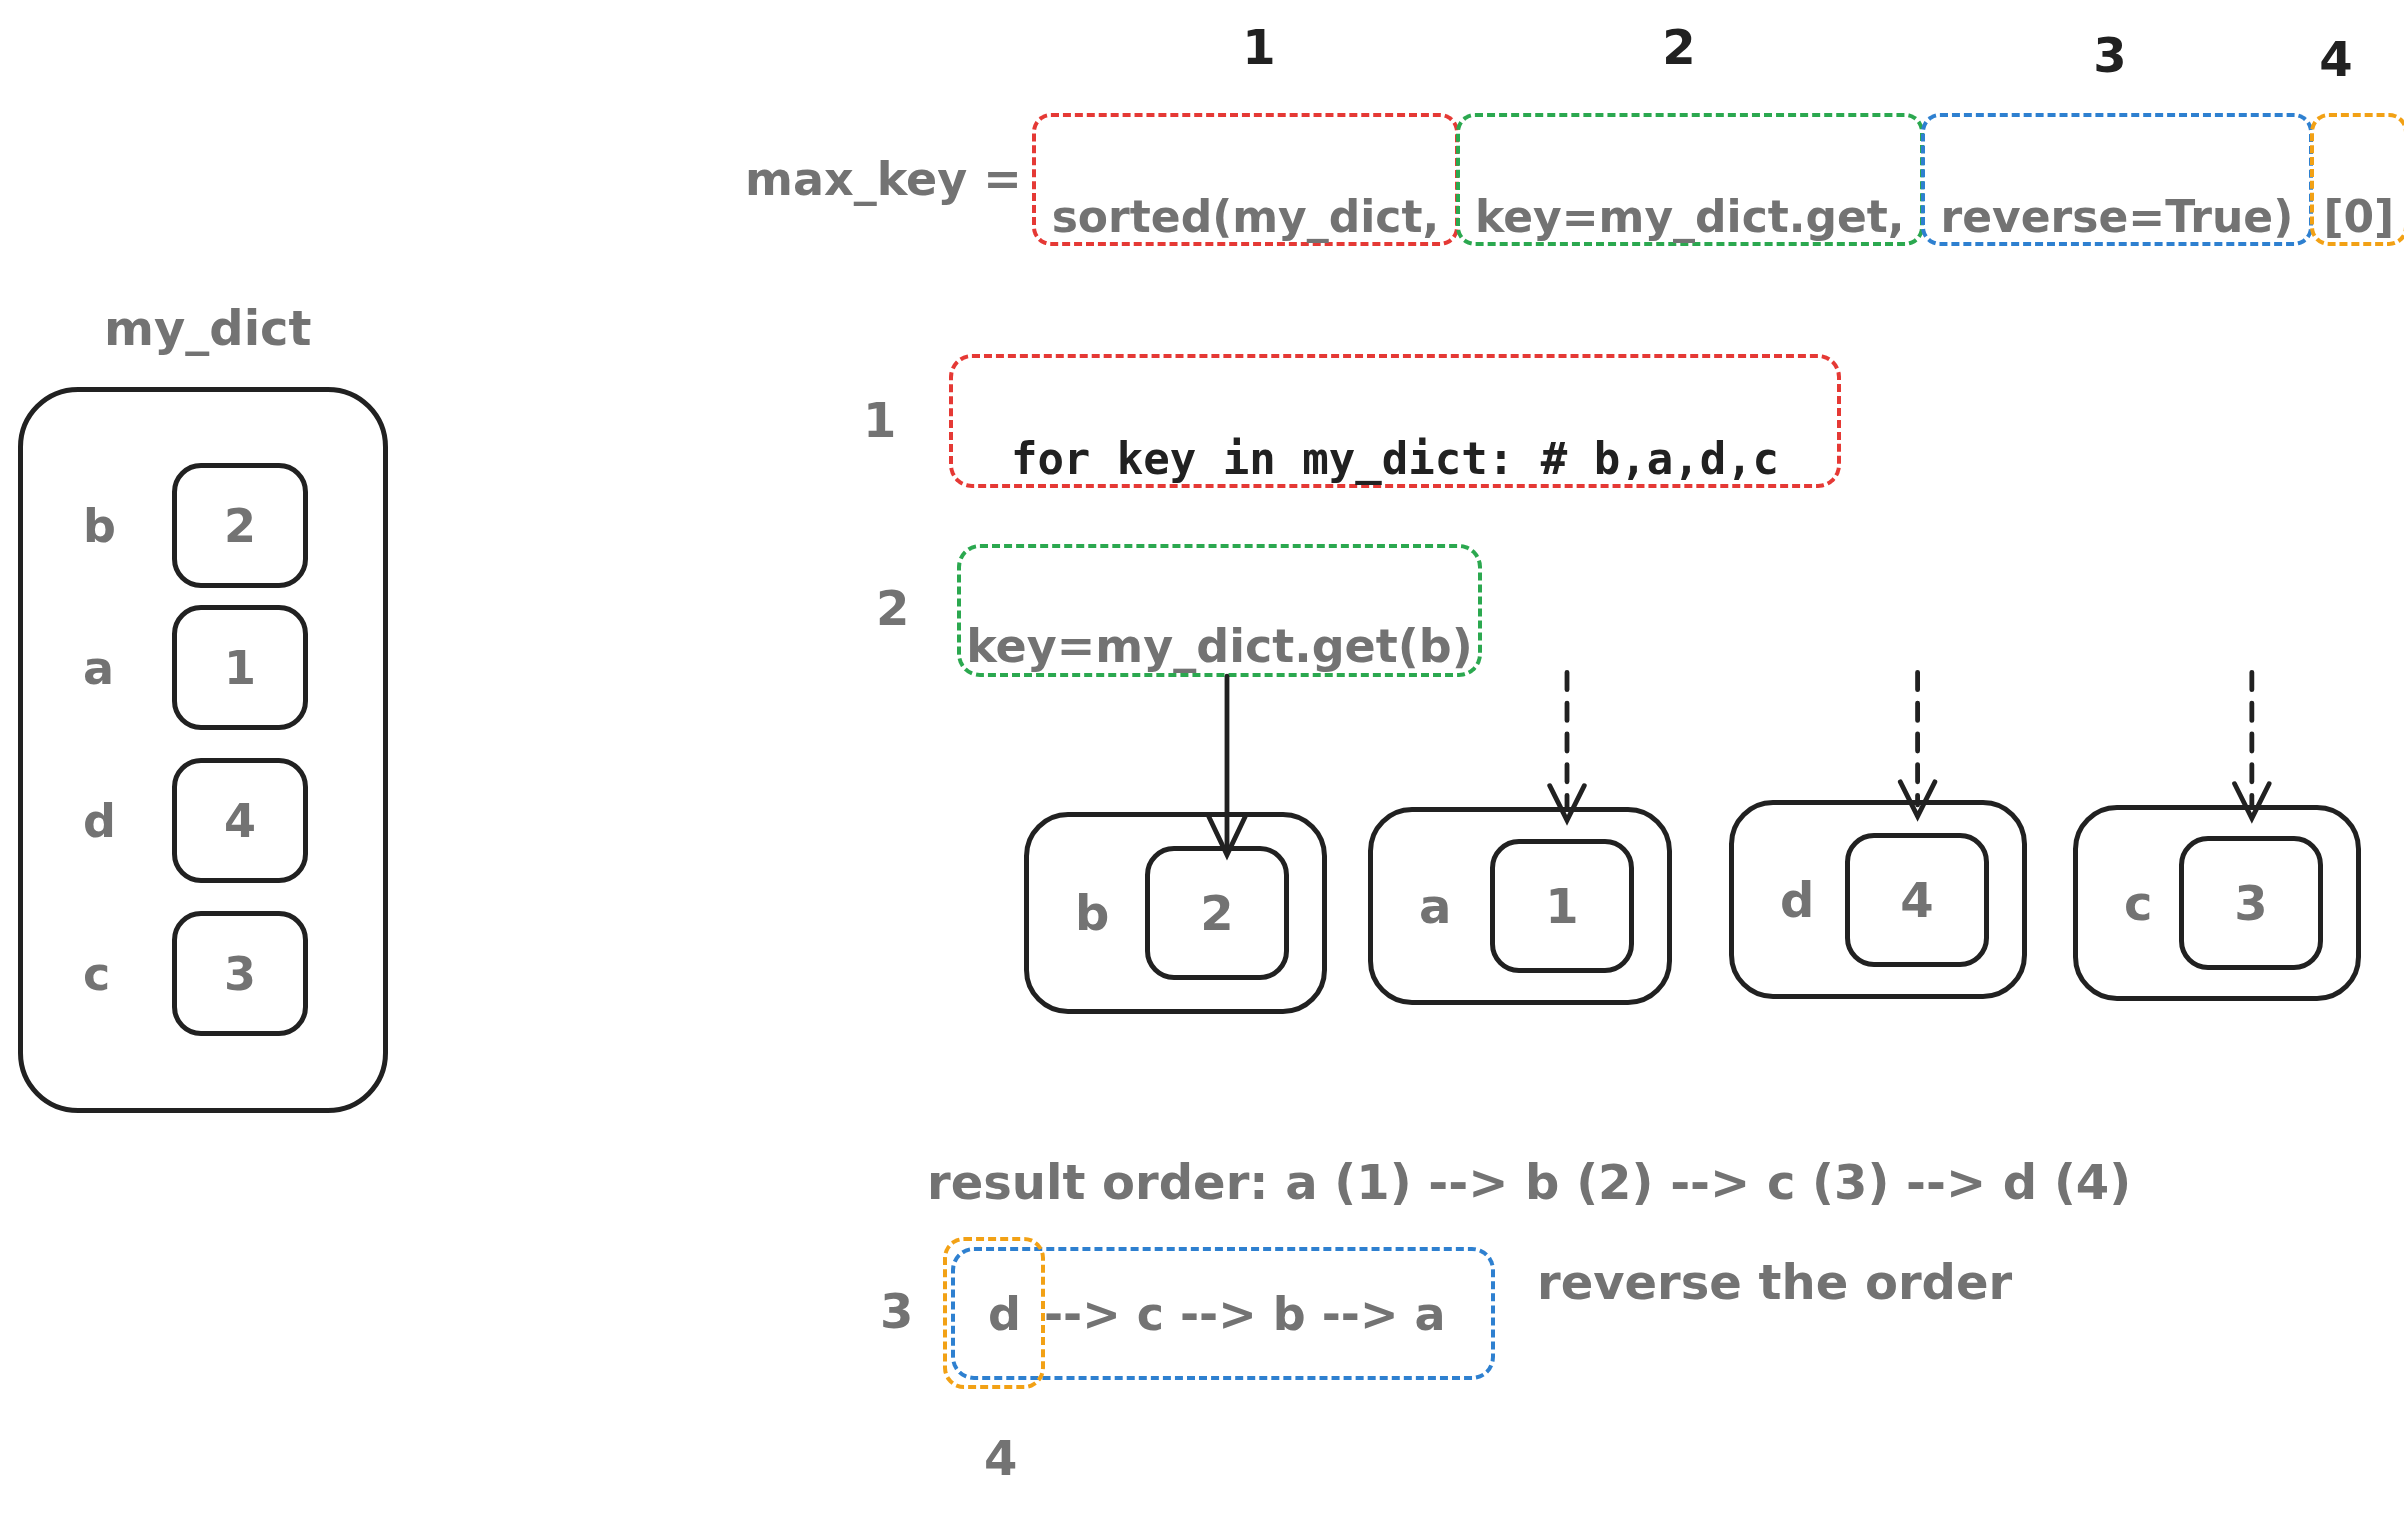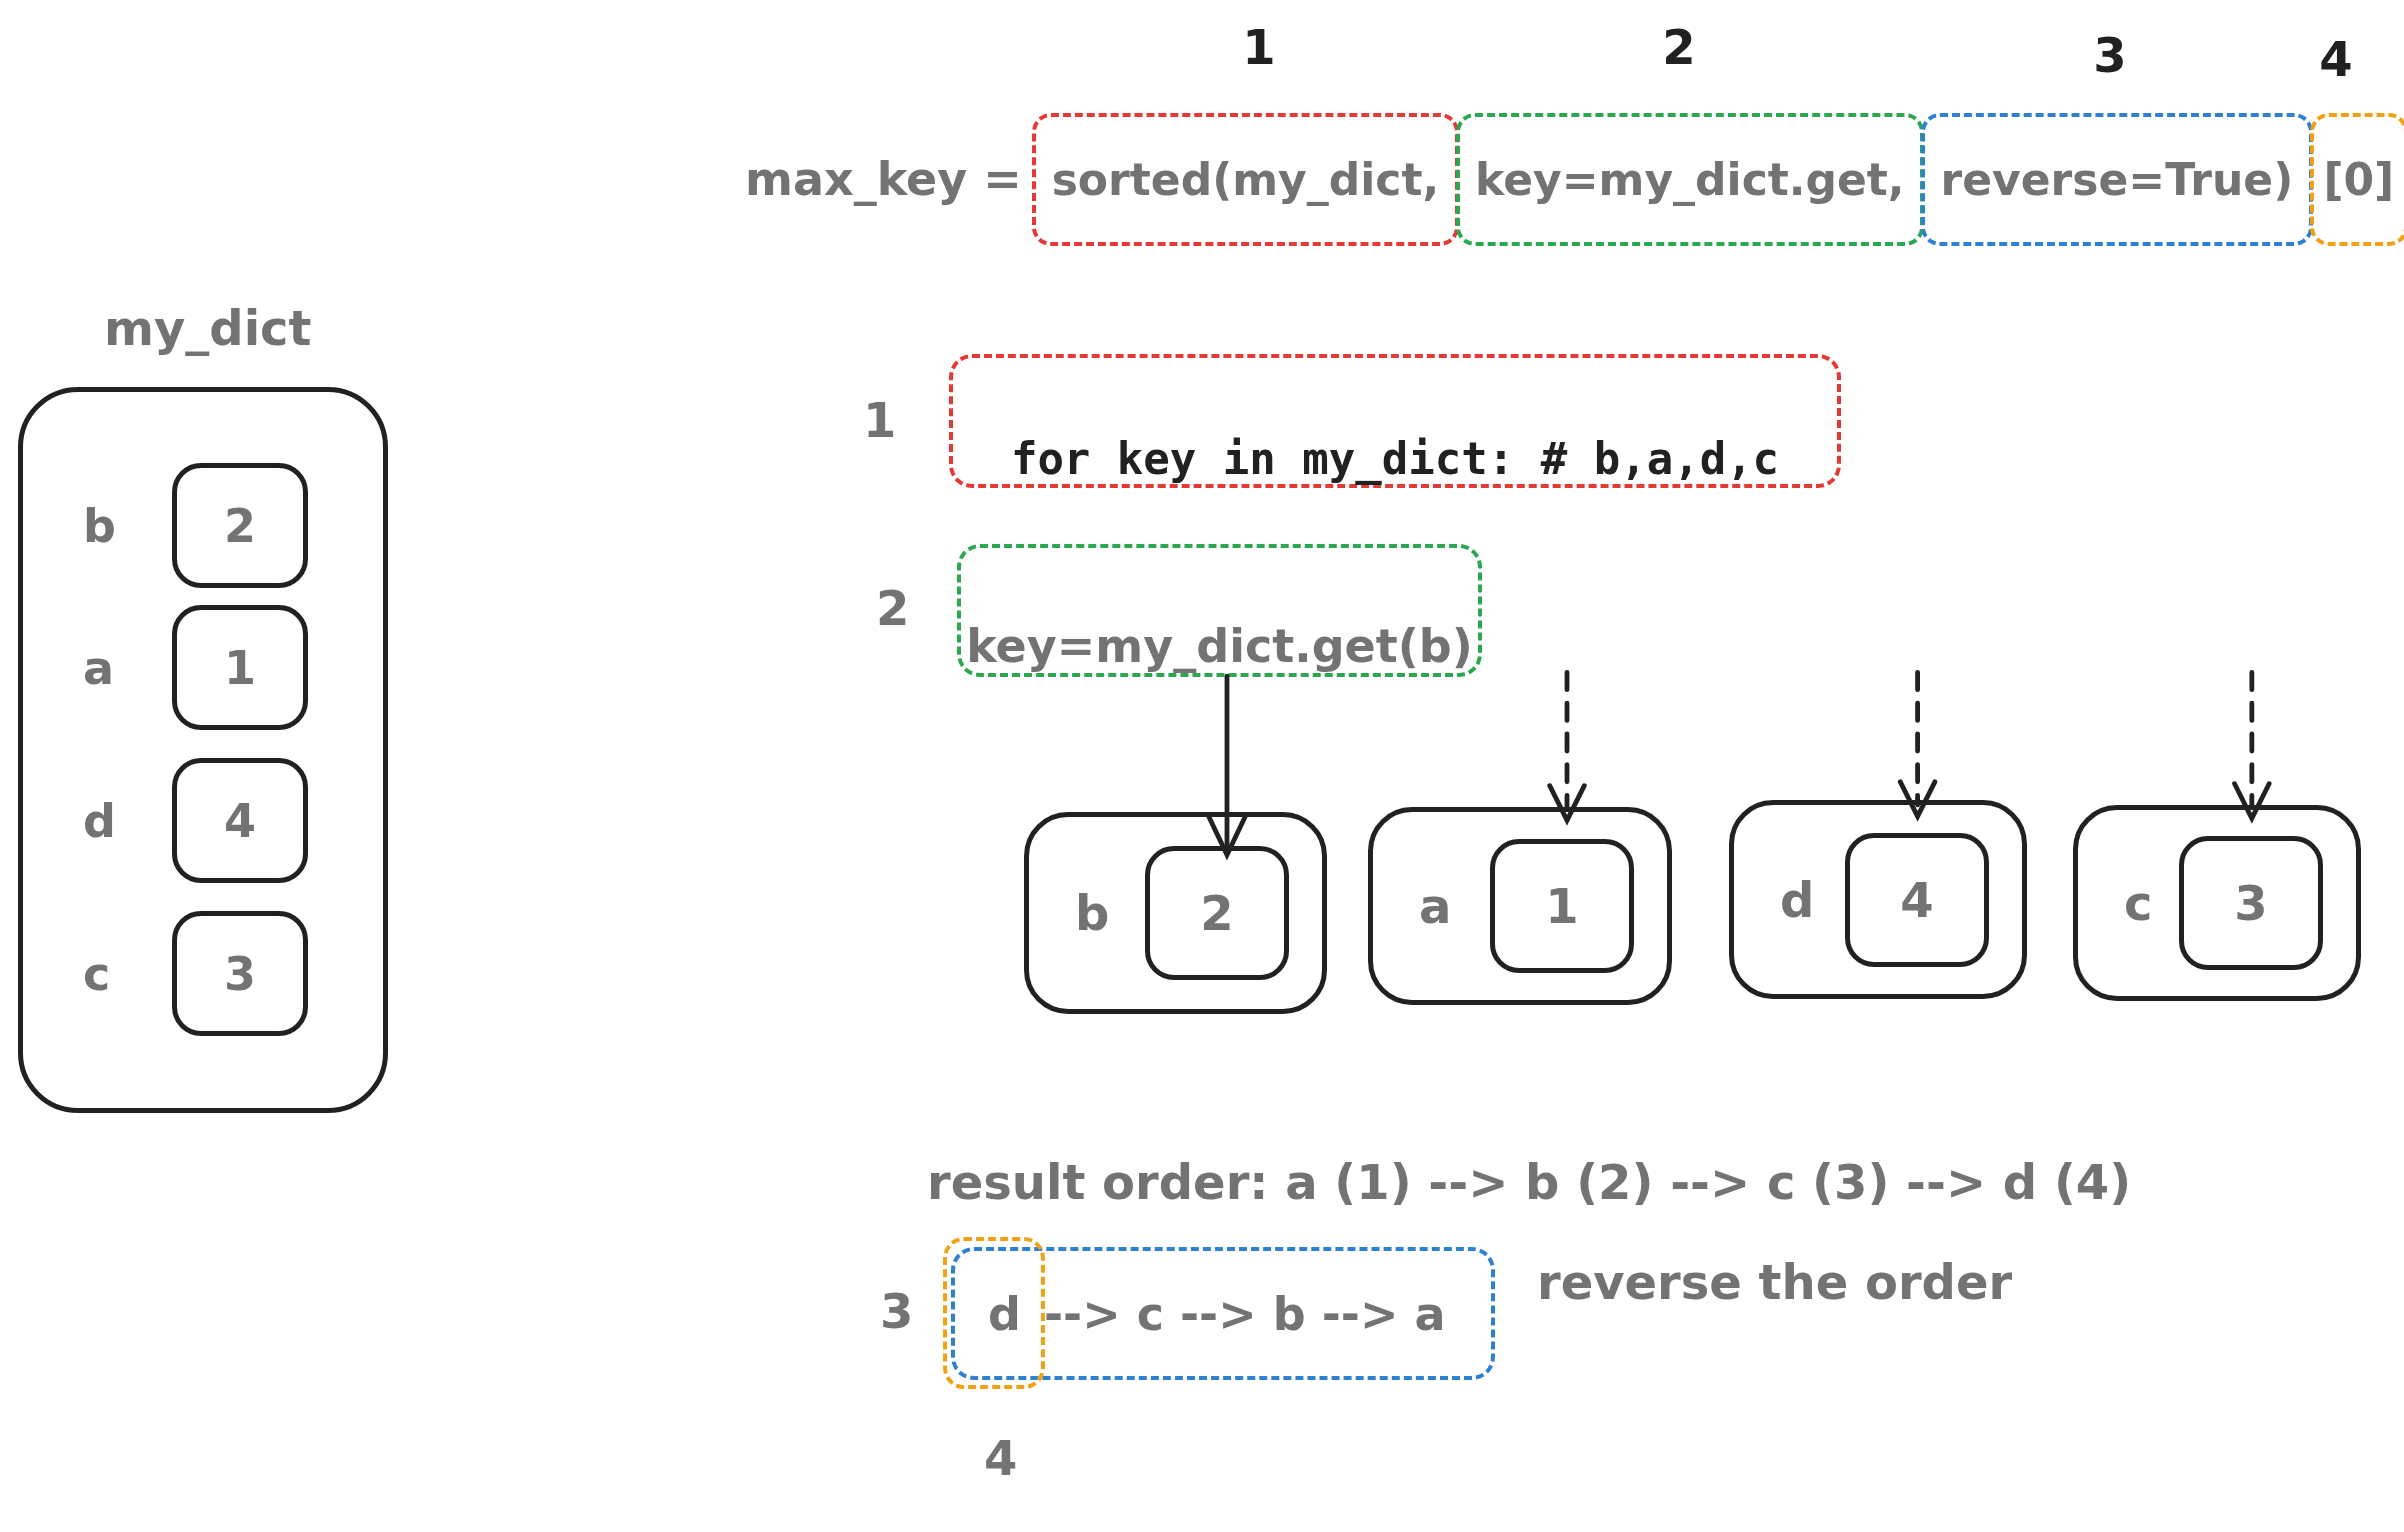--- a/index.html
+++ b/index.html
@@ -14,21 +14,21 @@
   .hw{font-family:"DejaVu Sans",sans-serif;font-weight:600;color:#737373;}
   .mono{font-family:"DejaVu Sans Mono",monospace;font-weight:600;color:#212121;}
 
   
   .marker{position:absolute;font-size:48px;font-weight:600;color:#212121;transform:translateX(-50%);}
 
   
   .code-line{position:absolute;left:745px;top:108px;height:142px;display:flex;align-items:center;}
   .code-prefix{font-size:46px;margin-right:13.4px;white-space:nowrap;}
   .seg{
-    display:flex;align-items:center;justify-content:center;
+    display:flex;align-items:flex-end;justify-content:center;
     border:4.8px dashed #000;border-radius:19px;
     padding:0 15.4px;height:133px;box-sizing:border-box;
     font-size:44px;white-space:nowrap;margin-left:-2.9px;
   }
   .seg-red{border-color:#e53935;}
   .seg-green{border-color:#2ba84f;}
   .seg-blue{border-color:#2e80d0;}
   .seg-orange{border-color:#f2a115;padding:0 9.6px;}
 
   

